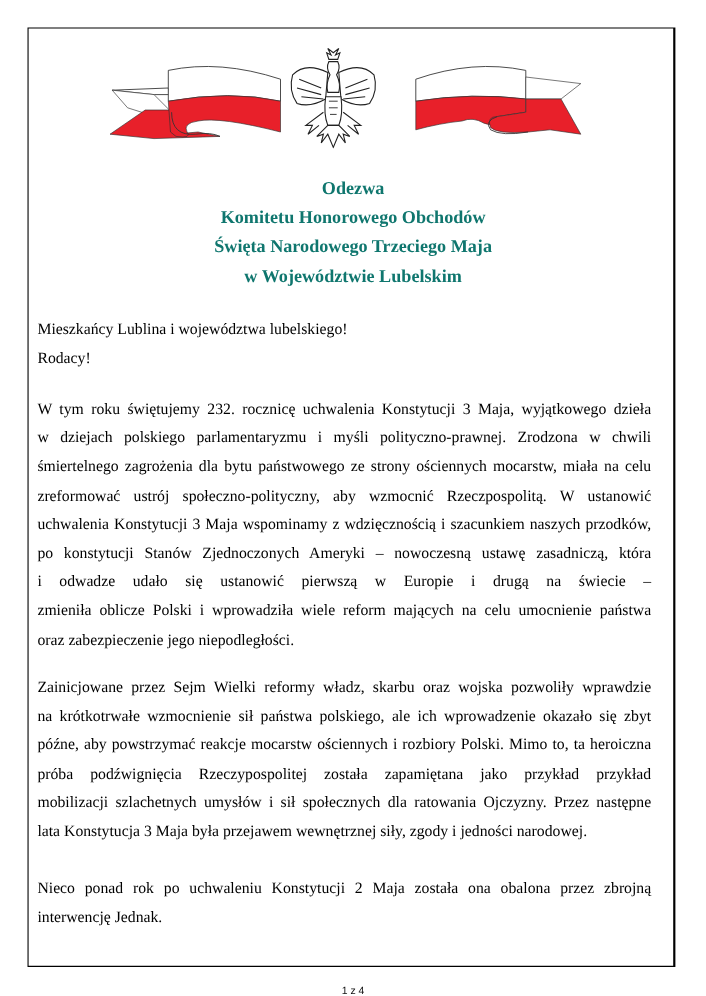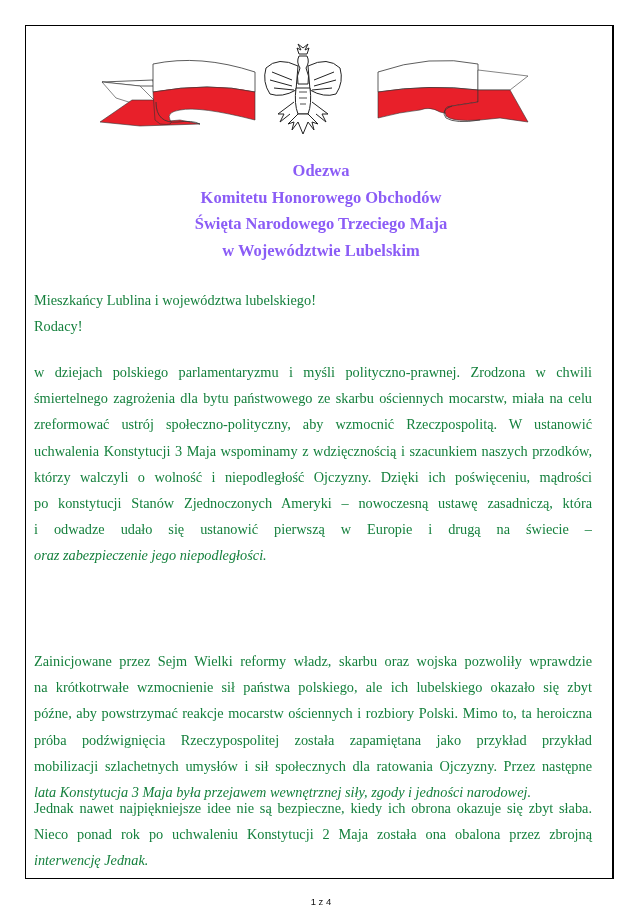--- a/index.html
+++ b/index.html
@@ -6,34 +6,34 @@
     body { width: 642px; height: 905px; position: relative; overflow: hidden; }
     .page-frame {
       position: absolute; left: 25px; top: 25px; width: 589px; height: 854px;
       border: 1px solid #000; border-right-width: 2px; border-bottom-width: 1px;
       box-sizing: border-box; background: #fff;
     }
     .banner { position: absolute; left: 80px; top: 40px; width: 470px; height: 95px; }
     .title-block {
       position: absolute; left: 0; right: 0; top: 158px; text-align: center;
       font-family: "Liberation Serif", serif; font-weight: bold; font-size: 16.5px;
-      line-height: 26.5px; color: #8b5cf6;
+      line-height: 26.5px; color: #0f766e;
     }
     .title-block div { white-space: nowrap; }
     .body-text {
       position: absolute; left: 34px; width: 558px;
-      font-family: "Liberation Serif", serif; font-size: 14.3px; color: #15803d;
+      font-family: "Liberation Serif", serif; font-size: 14.3px; color: #000000;
       line-height: 26.2px;
     }
     .greeting { top: 287px; }
     .para { text-align: justify; text-align-last: left; }
     .para .ln { display: block; text-align: justify; text-align-last: justify; white-space: nowrap; }
-    .para .ln.last { text-align-last: left; font-style: italic; }
+    .para .ln.last { text-align-last: left; }
     .p1 { top: 359px; }
-    .p2 { top: 648px; }
+    .p2 { top: 612px; }
     .p3 { top: 795px; }
     .footer {
       position: absolute; left: 0; right: 0; top: 896px; text-align: center;
       font-family: "Liberation Sans", sans-serif; font-size: 9.5px; color: #111;
     }
   </style>
 </head>
 <body>
 
 <div class="page-frame"></div>
@@ -76,38 +76,38 @@
   <div>Święta Narodowego Trzeciego Maja</div>
   <div>w Województwie Lubelskim</div>
 </div>
 
 <div class="body-text greeting">
   <div>Mieszkańcy Lublina i województwa lubelskiego!</div>
   <div>Rodacy!</div>
 </div>
 
 <div class="body-text para p1">
+  <span class="ln">W tym roku świętujemy 232. rocznicę uchwalenia Konstytucji 3 Maja, wyjątkowego dzieła</span>
   <span class="ln">w dziejach polskiego parlamentaryzmu i myśli polityczno-prawnej. Zrodzona w chwili</span>
-  <span class="ln">śmiertelnego zagrożenia dla bytu państwowego ze skarbu ościennych mocarstw, miała na celu</span>
+  <span class="ln">śmiertelnego zagrożenia dla bytu państwowego ze strony ościennych mocarstw, miała na celu</span>
   <span class="ln">zreformować ustrój społeczno-polityczny, aby wzmocnić Rzeczpospolitą. W ustanowić</span>
   <span class="ln">uchwalenia Konstytucji 3 Maja wspominamy z wdzięcznością i szacunkiem naszych przodków,</span>
-  <span class="ln">którzy walczyli o wolność i niepodległość Ojczyzny. Dzięki ich poświęceniu, mądrości</span>
   <span class="ln">po konstytucji Stanów Zjednoczonych Ameryki – nowoczesną ustawę zasadniczą, która</span>
   <span class="ln">i odwadze udało się ustanowić pierwszą w Europie i drugą na świecie –</span>
+  <span class="ln">zmieniła oblicze Polski i wprowadziła wiele reform mających na celu umocnienie państwa</span>
   <span class="ln last">oraz zabezpieczenie jego niepodległości.</span>
 </div>
 
 <div class="body-text para p2">
   <span class="ln">Zainicjowane przez Sejm Wielki reformy władz, skarbu oraz wojska pozwoliły wprawdzie</span>
-  <span class="ln">na krótkotrwałe wzmocnienie sił państwa polskiego, ale ich lubelskiego okazało się zbyt</span>
+  <span class="ln">na krótkotrwałe wzmocnienie sił państwa polskiego, ale ich wprowadzenie okazało się zbyt</span>
   <span class="ln">późne, aby powstrzymać reakcje mocarstw ościennych i rozbiory Polski. Mimo to, ta heroiczna</span>
   <span class="ln">próba podźwignięcia Rzeczypospolitej została zapamiętana jako przykład przykład</span>
   <span class="ln">mobilizacji szlachetnych umysłów i sił społecznych dla ratowania Ojczyzny. Przez następne</span>
   <span class="ln last">lata Konstytucja 3 Maja była przejawem wewnętrznej siły, zgody i jedności narodowej.</span>
 </div>
 
 <div class="body-text para p3">
-  <span class="ln">Jednak nawet najpiękniejsze idee nie są bezpieczne, kiedy ich obrona okazuje się zbyt słaba.</span>
   <span class="ln">Nieco ponad rok po uchwaleniu Konstytucji 2 Maja została ona obalona przez zbrojną</span>
   <span class="ln last">interwencję Jednak.</span>
 </div>
 
 <div class="footer">1 z 4</div>
 
 </body></html>

